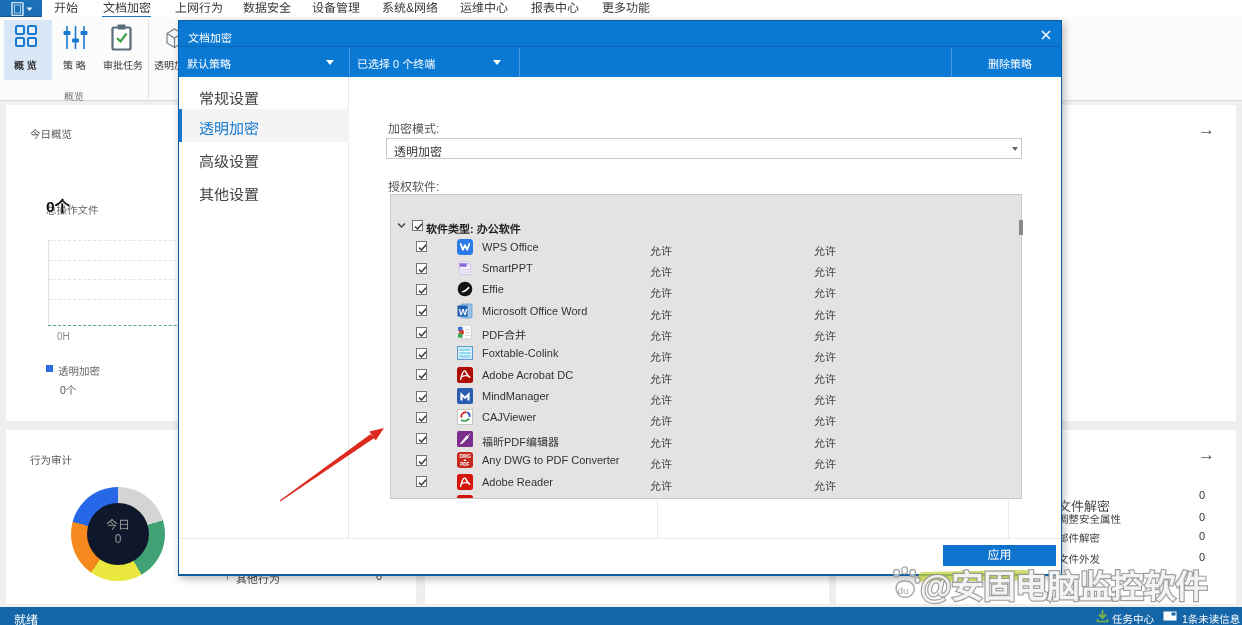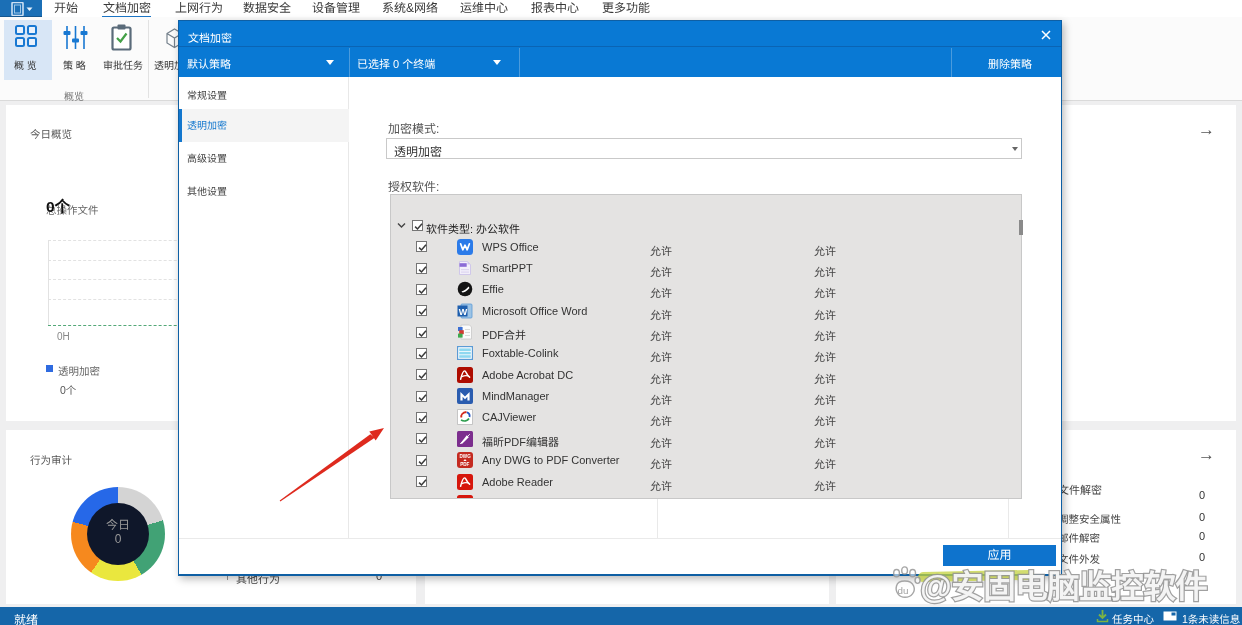--- a/index.html
+++ b/index.html
@@ -35,21 +35,21 @@
   
   #statusbar { left:0; top:607px; width:1242px; height:18px; background:#1566A9; color:#fff; font-size:12px; }
   
   #dialog { left:178px; top:20px; width:884px; height:556px; background:#fff; border:1px solid #0E5FA4; border-bottom-width:2px; box-shadow:2px 3px 8px rgba(0,0,0,0.28); }
   #dtitle { left:0; top:0; width:882px; height:25px; background:#0979D4; }
   #dtoolbar { left:0; top:25px; width:882px; height:31px; background:#0979D4; border-top:1px solid #0A64B4; }
   .dtxt { color:#fff; font-size:11px; white-space:nowrap; }
   .tsep { top:1px; width:1px; height:29px; background:#4A9BDD; }
   .caret { width:0; height:0; border-left:4px solid transparent; border-right:4px solid transparent; border-top:5px solid #fff; }
   #dsidebar { left:0; top:56px; width:170px; height:461px; background:#fff; border-right:1px solid #E8E8E8; }
-  .sitem { left:8px; font-size:10px; color:#444; white-space:nowrap;font-family:Liberation Mono, monospace; }
+  .sitem { left:20px; font-size:15px; color:#444; white-space:nowrap;font-family:Liberation Mono, monospace; }
   #ssel { left:0; top:88px; width:170px; height:33px; background:#F4F4F4; }
   #sselbar { left:0; top:88px; width:3px; height:33px; background:#1377CE; }
   
   .clabel { font-size:12px; color:#555; white-space:nowrap; }
   #encsel { left:207px; top:117px; width:636px; height:21px; border:1px solid #C9C9C9; background:#fff; }
   
   #apptable { left:211px; top:173px; width:632px; height:305px; border:1px solid #C8C8C8; background:#E4E3E2; }
   #thead { left:0; top:0; width:630px; height:20px; background:#fff; border-bottom:1px solid #C8C8C8; }
   .hsep { top:0; width:1px; height:20px; background:#D6D6D6; }
   .cb { width:11px; height:11px; border:1px solid #757575; background:#fff; }
@@ -82,21 +82,21 @@
   <div class="abs mitem" style="left:175px;">上网行为</div>
   <div class="abs mitem" style="left:243px;">数据安全</div>
   <div class="abs mitem" style="left:312px;">设备管理</div>
   <div class="abs mitem" style="left:382px;">系统&amp;网络</div>
   <div class="abs mitem" style="left:460px;">运维中心</div>
   <div class="abs mitem" style="left:531px;">报表中心</div>
   <div class="abs mitem" style="left:602px;">更多功能</div>
 
   <div id="ribbon" class="abs">
     <div id="ovtile" class="abs"></div>
-    <div class="abs rlabel" style="left:14px; top:40px;">概 览</div>
+    <div class="abs rlabel" style="left:14px; top:40px;font-weight:bold;">概 览</div>
     <div class="abs rlabel" style="left:63px; top:40px;">策 略</div>
     <div class="abs rlabel" style="left:103px; top:40px;">审批任务</div>
     <div class="abs rlabel" style="left:154px; top:40px;">透明加密</div>
     <div id="rgroup" class="abs">概览</div>
     <div id="rsep1" class="abs"></div>
     <svg class="abs" style="left:15px; top:8px;" width="22" height="24" viewBox="0 0 22 24">
       <g fill="#E9F1FB" stroke="#1878D2" stroke-width="2">
         <rect x="1" y="1" width="8" height="8" rx="1.5"></rect>
         <rect x="13" y="1" width="8" height="8" rx="1.5"></rect>
         <rect x="1" y="13" width="8" height="8" rx="1.5"></rect>
@@ -151,21 +151,21 @@
     <div style="margin-top:12px; font-size:12px; color:#999;">今日</div>
     <div style="font-size:12px; color:#999;">0</div>
   </div>
   <div id="cardM1" class="abs card"></div>
   <div id="cardM2" class="abs card"></div>
   <div id="cardR1" class="abs card">
     <div class="abs arrowr" style="left:362px; top:15px;">→</div>
   </div>
   <div id="cardR2" class="abs card">
     <div class="abs arrowr" style="left:362px; top:15px;">→</div>
-    <div class="abs" style="left:222px; top:51px; font-size:11px; color:#444;font-family:Liberation Serif, serif;">文件解密</div>
+    <div class="abs" style="left:222px; top:66px; font-size:13px; color:#444;font-family:Liberation Serif, serif;">文件解密</div>
     <div class="abs" style="left:222px; top:81px; font-size:10.5px; color:#444;">调整安全属性</div>
     <div class="abs" style="left:222px; top:100px; font-size:10.5px; color:#444;">邮件解密</div>
     <div class="abs" style="left:222px; top:121px; font-size:10.5px; color:#444;">文件外发</div>
     <div class="abs" style="left:363px; top:59px; font-size:11px; color:#333;">0</div>
     <div class="abs" style="left:363px; top:81px; font-size:11px; color:#333;">0</div>
     <div class="abs" style="left:363px; top:100px; font-size:11px; color:#333;">0</div>
     <div class="abs" style="left:363px; top:121px; font-size:11px; color:#333;">0</div>
   </div>
 
   <div id="statusbar" class="abs">
@@ -219,21 +219,21 @@
       <div id="tbody" class="abs" style="left:0; top:20px; width:630px; height:283px; overflow:hidden;">
       <div class="abs trow" style="top:0px;">
           <svg class="abs" style="left:6px; top:7px;" width="9" height="7" viewBox="0 0 9 7">
             <path d="M1 1.5 L4.5 5 L8 1.5" fill="none" stroke="#444" stroke-width="1.4"></path>
           </svg>
           <div class="abs cb" style="left:20.5px; top:5px;">
             <svg width="11" height="11" viewBox="0 0 11 11">
               <path d="M2.1 5.6 L4.5 8 L9 2.8" fill="none" stroke="#3a3a3a" stroke-width="1.5"></path>
             </svg>
           </div>
-          <span class="abs" style="left:35px; top:5px; font-size:11px; font-weight:normal; color:#222;">软件类型: 办公软件</span>
+          <span class="abs" style="left:35px; top:5px; font-size:11px; font-weight:bold; color:#222;">软件类型: 办公软件</span>
         </div>
       <div class="abs trow" style="top:21.6px;">
           <div class="abs cb rcb">
             <svg width="11" height="11" viewBox="0 0 11 11">
               <path d="M2.1 5.6 L4.5 8 L9 2.8" fill="none" stroke="#3a3a3a" stroke-width="1.5"></path>
             </svg>
           </div>
           <div class="ticon"><svg width="16" height="16" viewBox="0 0 16 16">
               <rect width="16" height="16" rx="3.5" fill="#2B7BE9"></rect>
               <path d="M3.6 4.8 L5.8 10.8 L8 6.2 L10.2 10.8 L12.4 4.8" fill="none" stroke="#fff" stroke-width="1.7" stroke-linecap="round" stroke-linejoin="round"></path>

